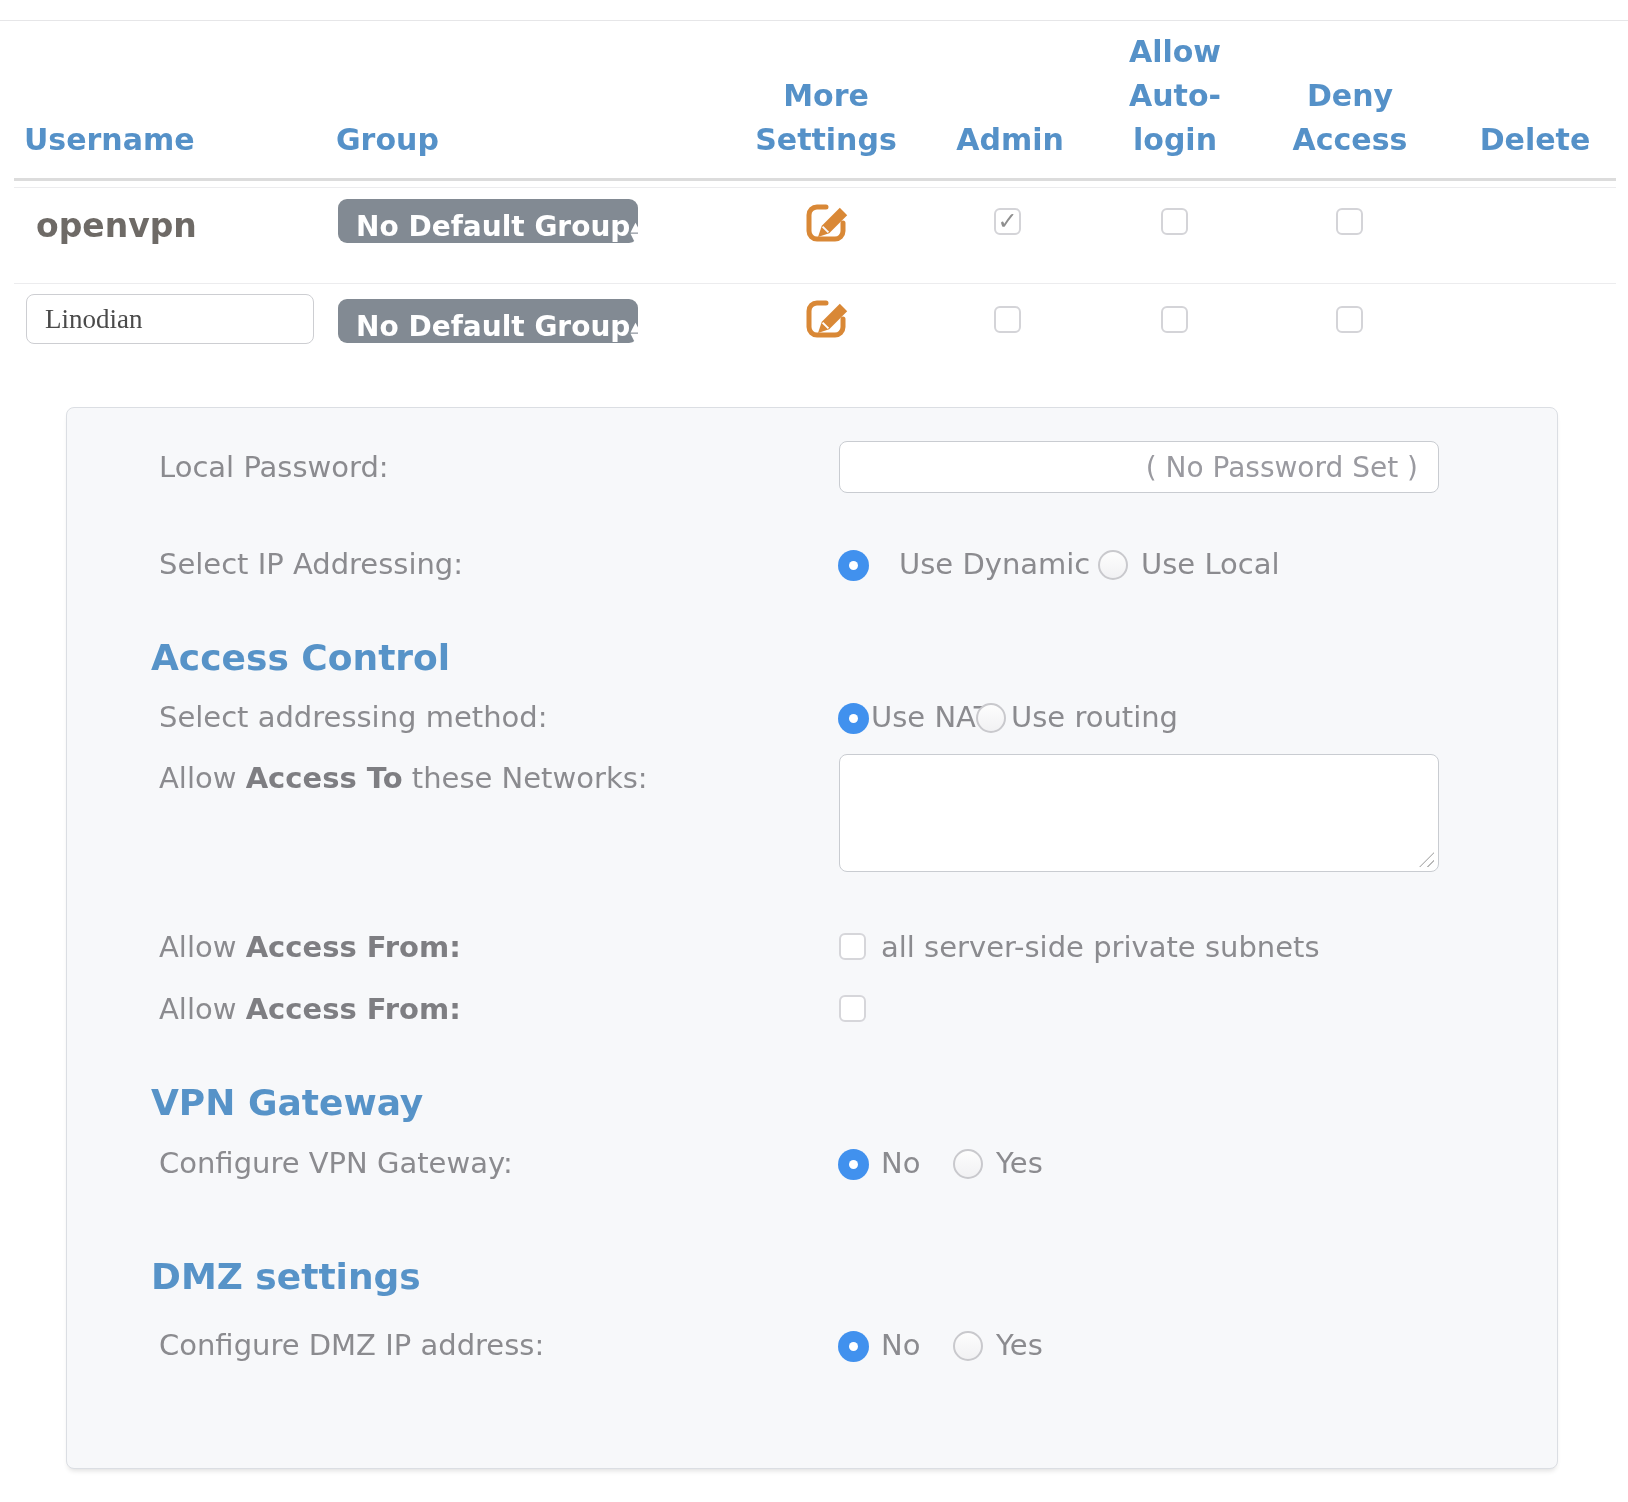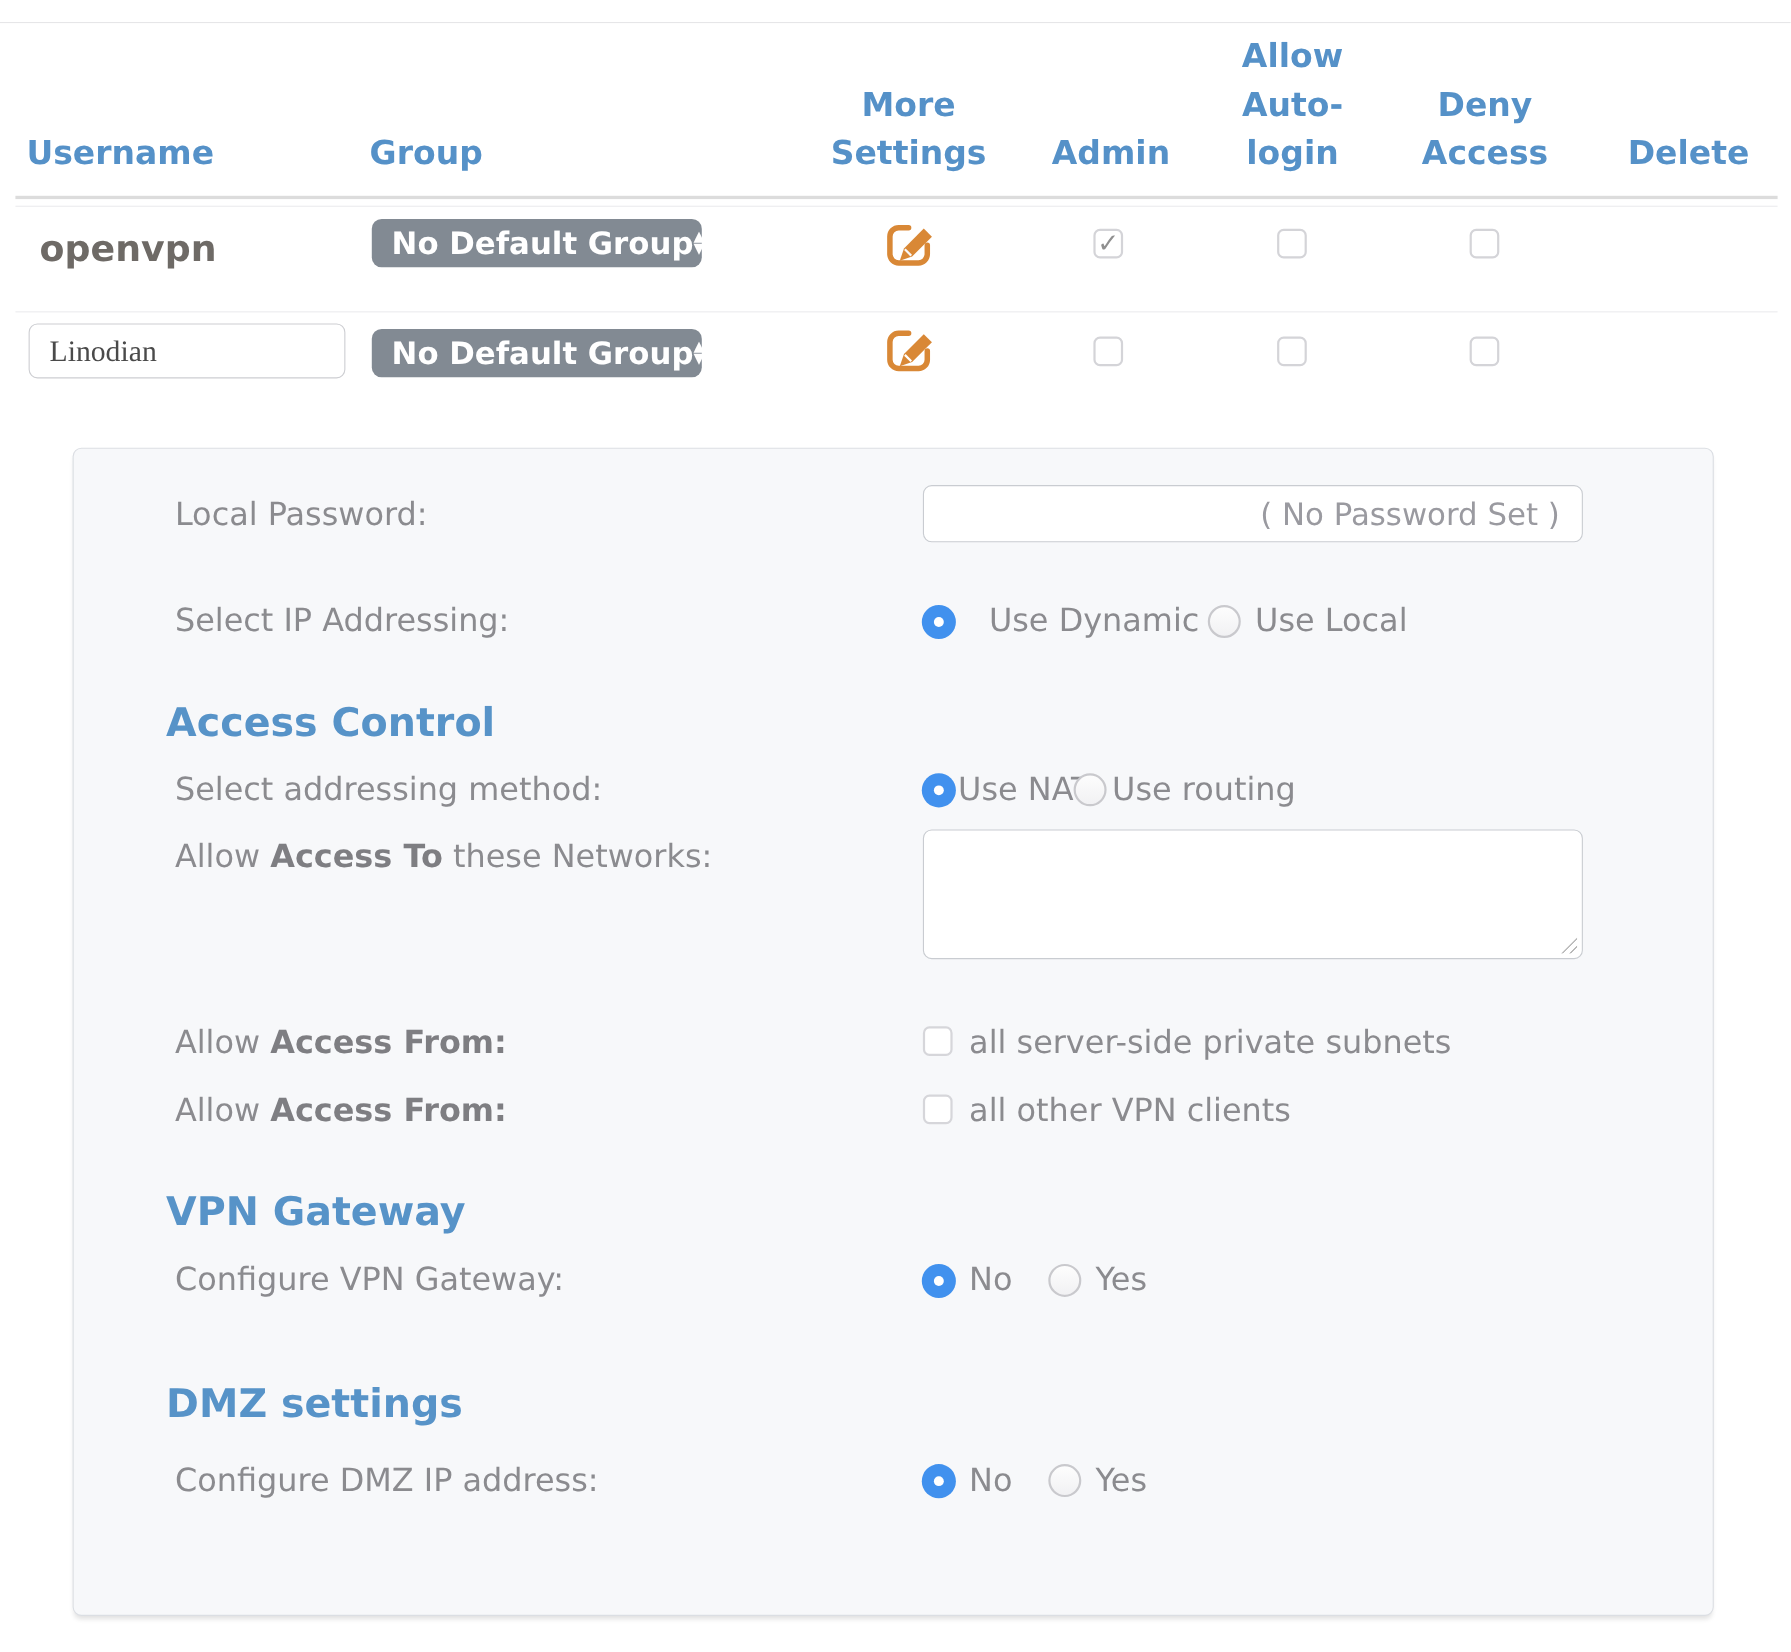--- a/index.html
+++ b/index.html
@@ -4,21 +4,21 @@
 <style>
   html,body{margin:0;padding:0;background:#ffffff;}
   body{width:1628px;height:1502px;position:relative;overflow:hidden;
        font-family:"DejaVu Sans","Liberation Sans",sans-serif;}
   
   .hairline{position:absolute;height:1px;background:#e6e6e8;}
   .hdr{position:absolute;color:#5591c8;font-weight:bold;font-size:30px;line-height:44px;white-space:nowrap;}
   .hdr.center{transform:translateX(-50%);text-align:center;}
   .user-static{position:absolute;color:#6e6a66;font-weight:bold;font-size:33px;line-height:40px;}
   .gselect{position:absolute;width:300px;height:44px;background:#828a93;border-radius:9px;
-           display:flex;align-items:center;justify-content:space-between;
+           display:flex;align-items:flex-end;justify-content:space-between;
            padding:0 14px 0 18px;box-sizing:border-box;cursor:default;}
   .gselect .stext{color:#ffffff;font-size:28px;font-weight:600;white-space:nowrap;}
   .gselect .caret{display:flex;flex-direction:column;align-items:center;color:#ffffff;}
   .gselect .caret span{font-size:13px;line-height:11px;}
   .editbtn{position:absolute;width:54px;height:54px;background:none;border:none;padding:0;cursor:pointer;}
   .cb{position:absolute;width:27px;height:27px;background:#fff;border:2px solid #d4d4d8;border-radius:6px;
       box-sizing:border-box;display:flex;align-items:center;justify-content:center;}
   .cb .mark{color:#8f8f8f;font-size:24px;line-height:24px;margin-top:-2px;}
   .uinput{position:absolute;width:288px;height:50px;border:1px solid #cdced2;border-radius:8px;
           box-sizing:border-box;font-family:Liberation Serif, serif;font-size:27px;color:#4a4a4a;padding:0 18px;background:#fff;}
@@ -144,21 +144,20 @@
   <div class="plabel" style="left:92px;top:521px;">
     <span>Allow </span><b>Access From:</b>
   </div>
   <div class="pcb" style="left:772px;top:525px;"></div>
   <div class="rlabel" style="left:814px;top:521px;">all server-side private subnets</div>
 
   <div class="plabel" style="left:92px;top:583px;">
     <span>Allow </span><b>Access From:</b>
   </div>
   <div class="pcb" style="left:772px;top:587px;"></div>
-  <div class="rlabel" style="left:814px;top:583px;">all other VPN clients</div>
 
   <div class="pheading" style="left:84px;top:675px;">VPN Gateway</div>
   <div class="plabel" style="left:92px;top:737px;">Configure VPN Gateway:</div>
   <div class="radio on" style="left:771px;top:741px;"></div>
   <div class="rlabel" style="left:814px;top:737px;">No</div>
   <div class="radio off" style="left:886px;top:741px;"></div>
   <div class="rlabel" style="left:929px;top:737px;">Yes</div>
 
   <div class="pheading" style="left:84px;top:849px;">DMZ settings</div>
   <div class="plabel" style="left:92px;top:919px;">Configure DMZ IP address:</div>

